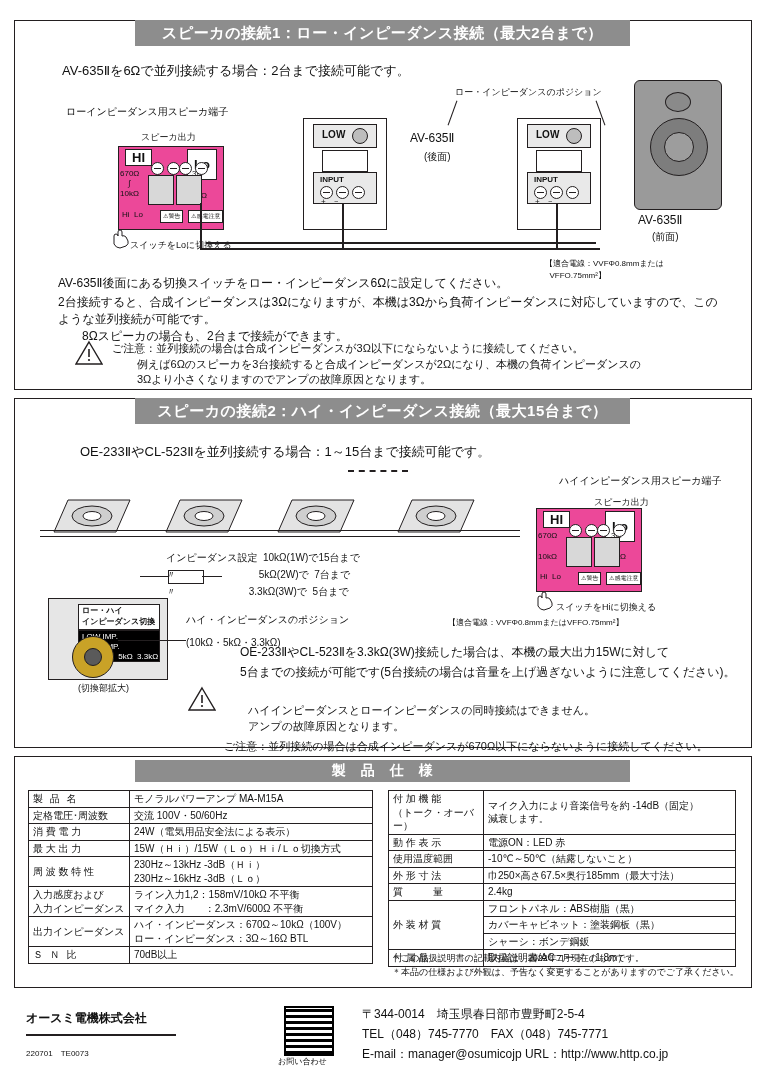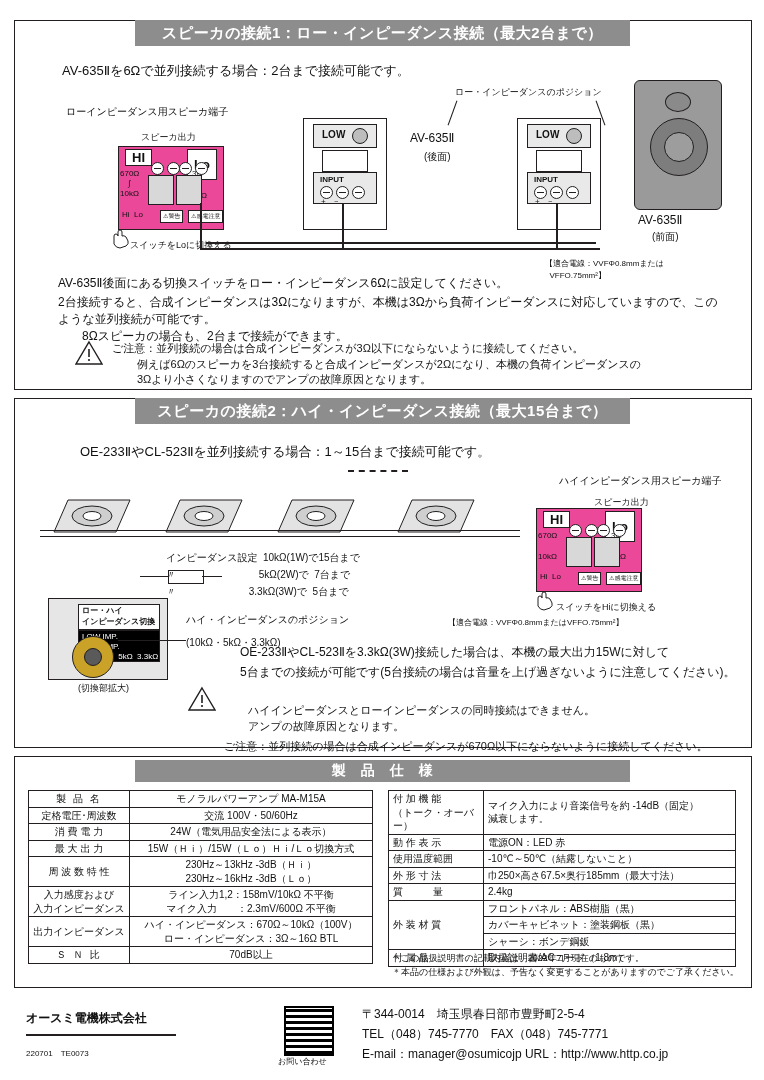--- a/index.html
+++ b/index.html
@@ -263,21 +263,21 @@
     <path d="M14 9 L14 17" stroke="#231f20" stroke-width="1.6"></path>
     <circle cx="14" cy="20" r="1.1" fill="#231f20"></circle>
   </svg>
   <div class="txt s11" style="left:224px;top:723px;margin-top:16px;">ご注意：並列接続の場合は合成インピーダンスが670Ω以下にならないように接続してください。</div>
   <div class="txt s11" style="left:248px;top:703px;">ハイインピーダンスとローインピーダンスの同時接続はできません。</div>
   <div class="txt s11" style="left:248px;top:719px;">アンプの故障原因となります。</div>
 
   <div class="panel" style="left:14px;top:756px;width:736px;height:230px;"></div>
   <div class="sect-title" style="top:760px;left:135px;width:495px;height:22px;font-size:14px;">製　品　仕　様</div>
 
-  <table class="spec" style="left:28px;top:790px;width:345px;text-align:center;">
+  <table class="spec" style="left:28px;top:790px;width:345px;">
     <tbody>
         <tr>
       <td class="k lbl" style="width:92px;">製 品 名</td>
       <td>モノラルパワーアンプ  MA-M15A</td>
     </tr>
     <tr>
       <td class="k">定格電圧･周波数</td>
       <td>交流 100V・50/60Hz</td>
     </tr>
     <tr>

